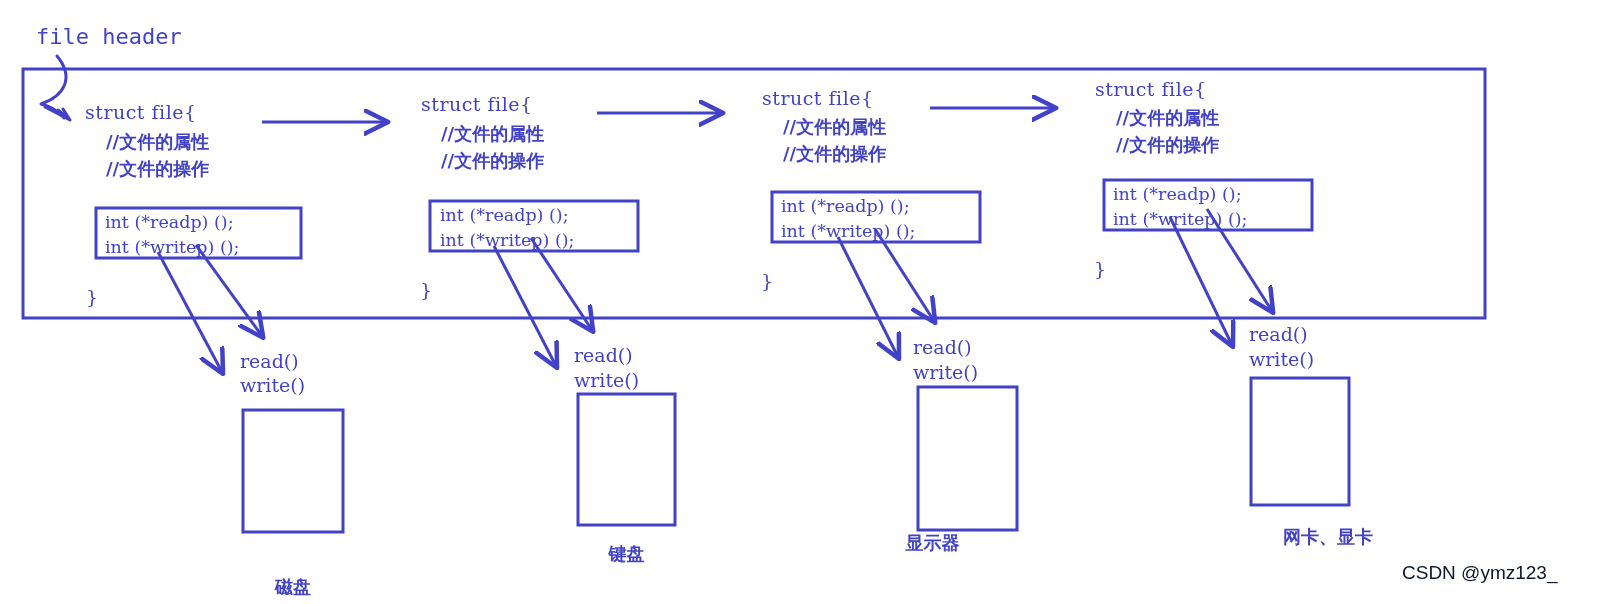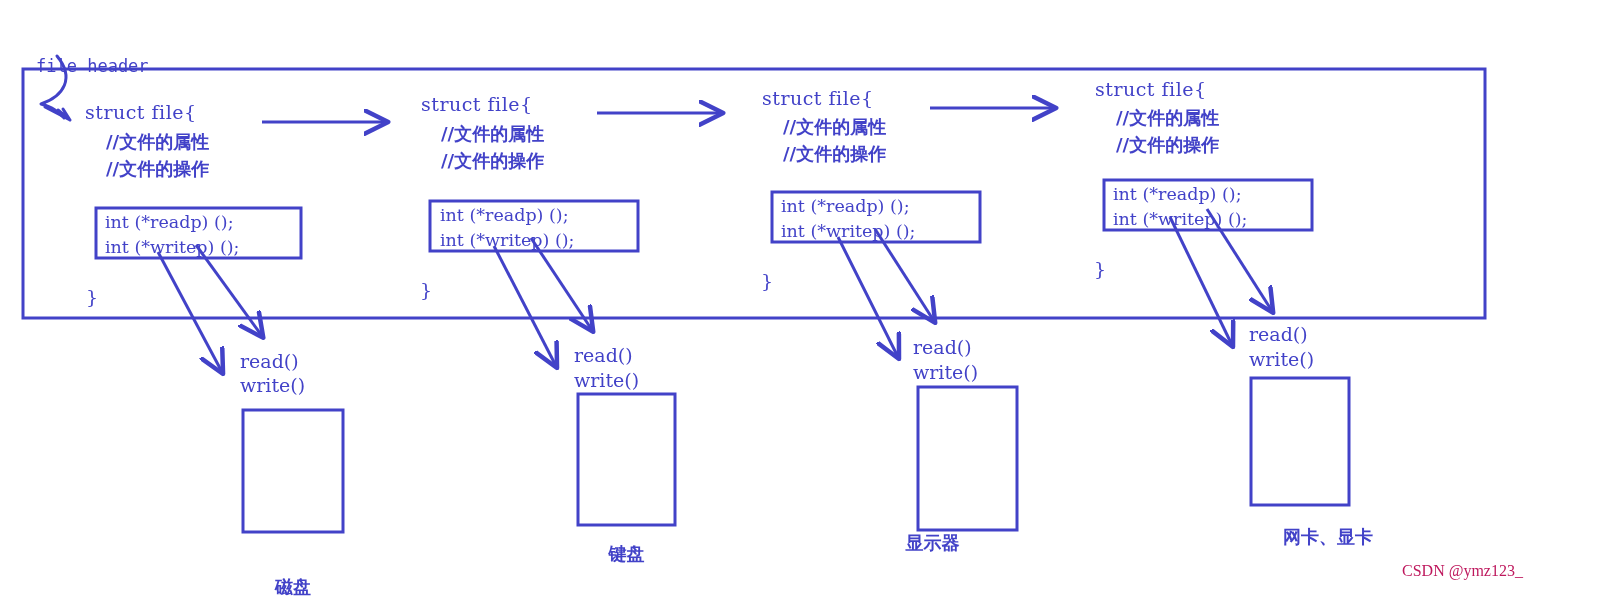--- a/index.html
+++ b/index.html
@@ -39,42 +39,41 @@
     font-family: "DejaVu Sans", "Liberation Sans", sans-serif;
     font-size: 18px;
     font-weight: 700;
   }
   .code-sm {
     font-family: "DejaVu Serif", "Liberation Serif", serif;
     font-size: 17.5px;
   }
   .header-label {
     font-family: "DejaVu Sans Mono", "Liberation Mono", monospace;
-    font-size: 17px;
+    font-size: 22px;
     color: #4242c8;
-    margin-top: 32px;
   }
   .devlabel {
     font-family: "DejaVu Sans", "Liberation Sans", sans-serif;
     font-size: 18px;
     font-weight: 700;
     color: #4242c8;
     text-align: center;
   }
   .rwlabel {
     font-family: "DejaVu Serif", "Liberation Serif", serif;
     font-size: 19px;
     color: #4242c8;
     line-height: 1.35;
   }
   .watermark {
     position: absolute;
-    font-family: Liberation Serif, serif;
-    font-size: 16px;
-    color: #be185d;
+    font-family: Liberation Sans, sans-serif;
+    font-size: 19px;
+    color: #0f172a;
     white-space: pre;
   }
 </style>
 </head>
 <body>
 
 <div id="canvas">
 
   <svg id="vec" viewBox="0 0 1600 604" xmlns="http://www.w3.org/2000/svg">
     <defs>

